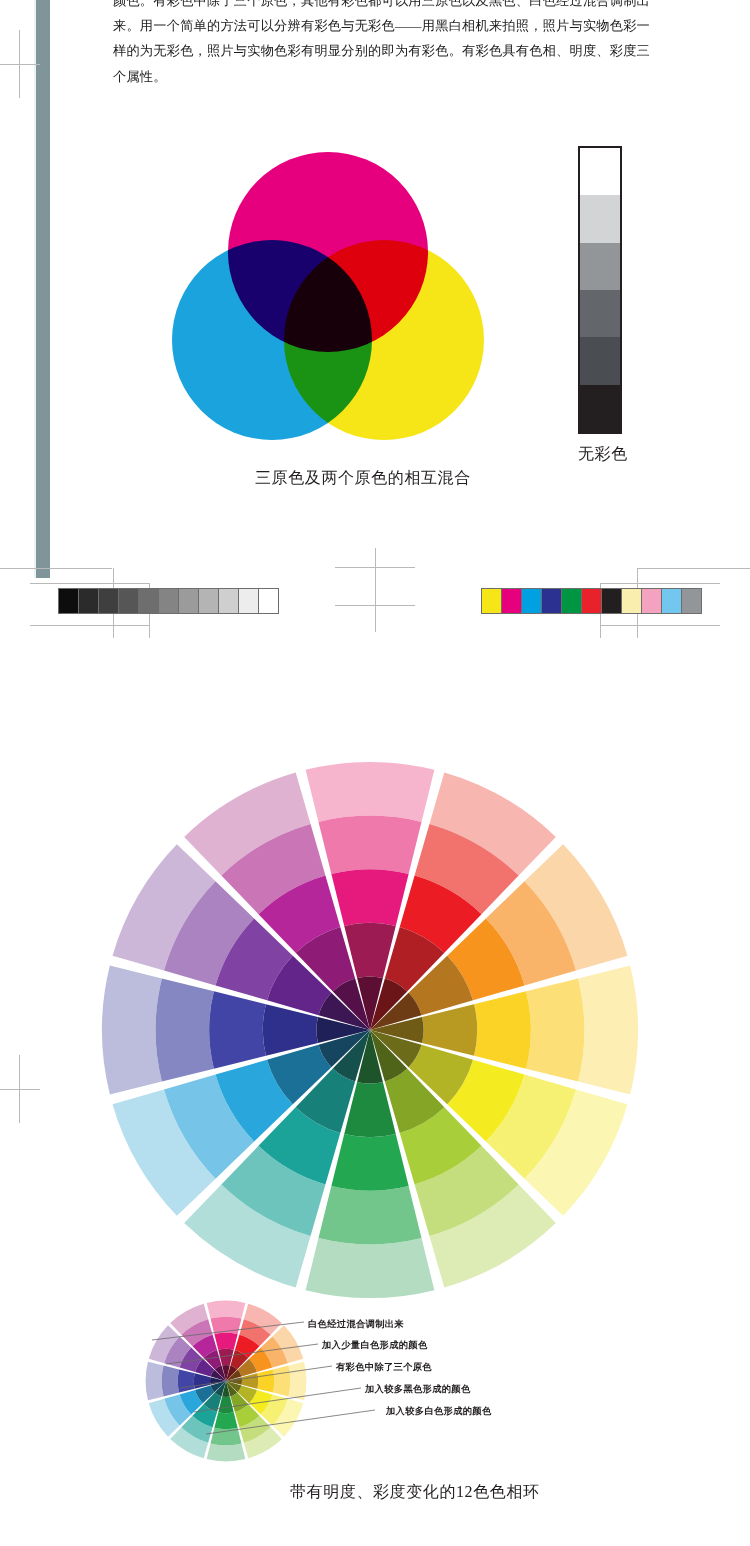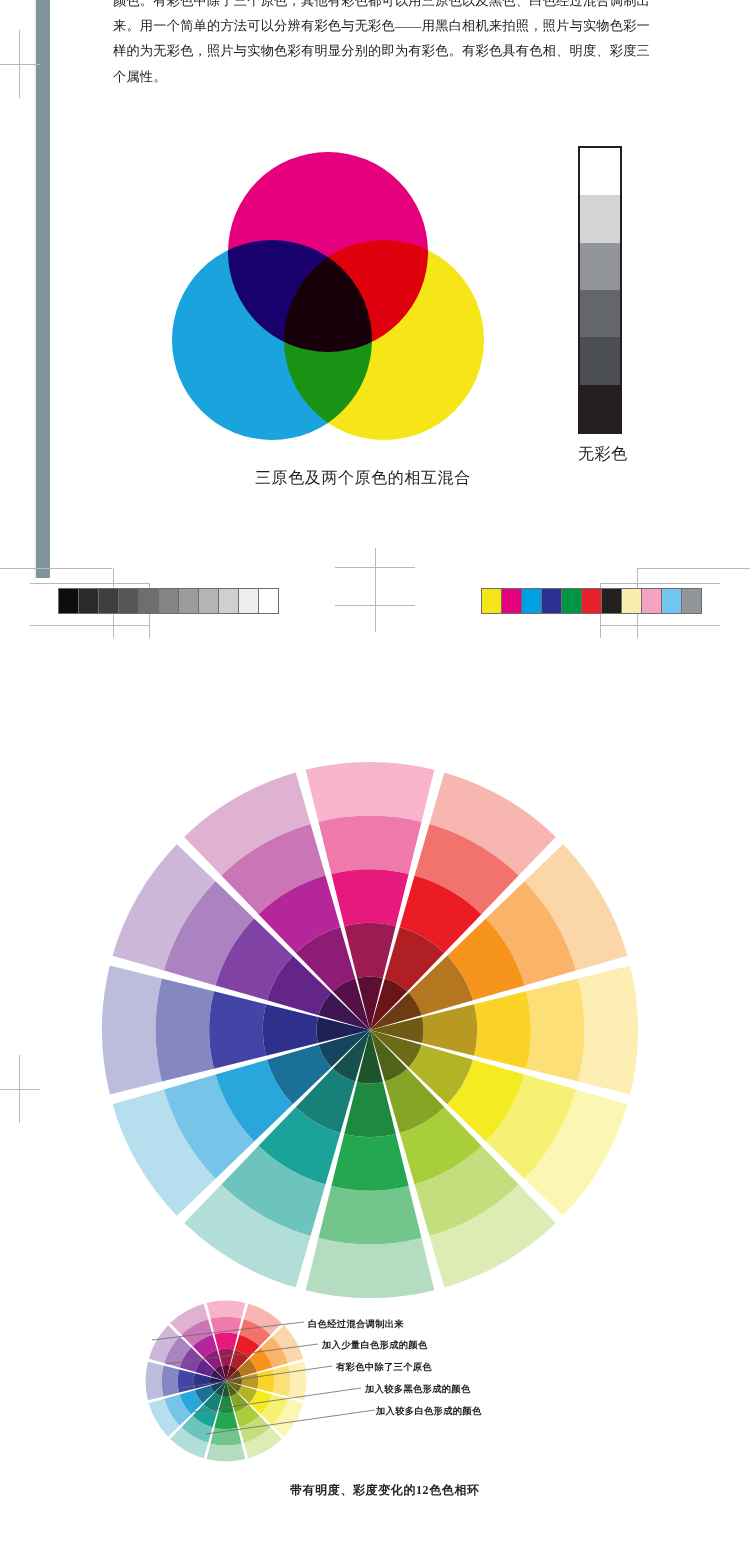--- a/index.html
+++ b/index.html
@@ -48,21 +48,21 @@
   
   .wheel-big{position:absolute;left:100px;top:760px;width:540px;height:540px;}
   .wheel-small{position:absolute;left:145px;top:1300px;width:162px;height:162px;}
   .wheel-big svg,.wheel-small svg{display:block;width:100%;height:100%;}
 
   
   .annots{position:absolute;left:200px;top:1318px;width:340px;height:110px;}
   .annot{position:absolute;font-size:9.3px;color:#231f20;white-space:nowrap;font-weight:700;letter-spacing:.3px;}
   .annots svg{position:absolute;left:0;top:0;width:340px;height:110px;overflow:visible;}
 
-  .botcap{position:absolute;left:290px;top:1482px;font-size:12px;font-weight:700;color:#231f20;white-space:nowrap;letter-spacing:.6px;}
+  .botcap{position:absolute;left:290px;top:1482px;font-size:16px;font-weight:400;color:#231f20;white-space:nowrap;letter-spacing:.6px;}
 </style>
 </head>
 <body>
 
 <div class="page">
 
   <div class="spine-hl"></div>
   <div class="spine"></div>
 
   <div class="copy">
@@ -270,18 +270,18 @@
         <path d="M -48 22 L 104 4" stroke="#6a6a6a" stroke-width="0.8" fill="none"></path>
         <path d="M -34 46 L 118 26" stroke="#6a6a6a" stroke-width="0.8" fill="none"></path>
         <path d="M -20 70 L 132 48" stroke="#6a6a6a" stroke-width="0.8" fill="none"></path>
         <path d="M -6 94 L 161 70" stroke="#6a6a6a" stroke-width="0.8" fill="none"></path>
         <path d="M 6 116 L 175 92" stroke="#6a6a6a" stroke-width="0.8" fill="none"></path>
       </svg>
     <div class="annot" style="left:108px;top:0px;">白色经过混合调制出来</div>
     <div class="annot" style="left:122px;top:21px;">加入少量白色形成的颜色</div>
     <div class="annot" style="left:136px;top:43px;">有彩色中除了三个原色</div>
     <div class="annot" style="left:165px;top:65px;">加入较多黑色形成的颜色</div>
-    <div class="annot" style="left:176px;top:87px;">加入较多白色形成的颜色</div>
+    <div class="annot" style="left:186px;top:87px;">加入较多白色形成的颜色</div>
   </div>
 
   <div class="botcap">带有明度、彩度变化的12色色相环</div>
 
 </div>
 
 </body></html>

